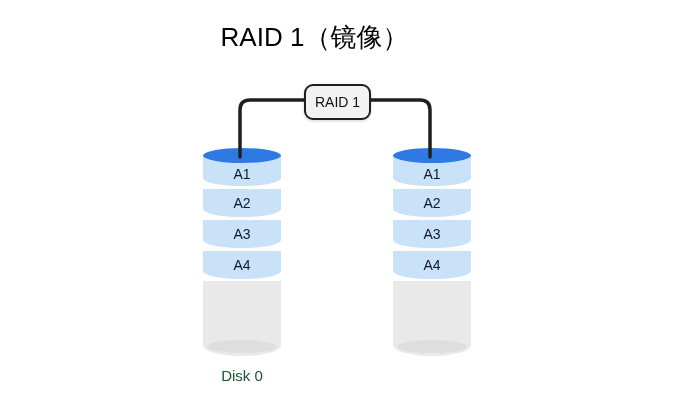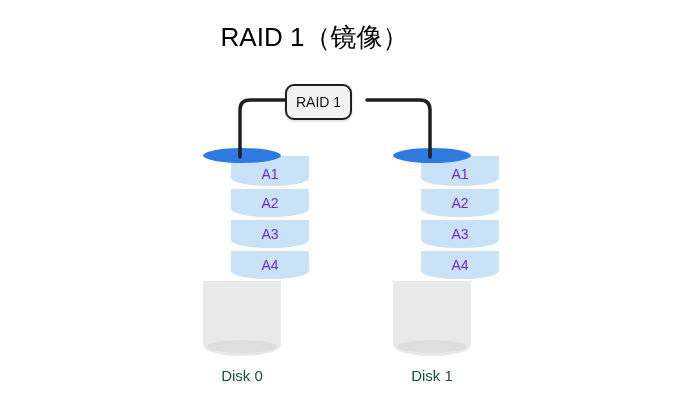--- a/index.html
+++ b/index.html
@@ -24,21 +24,21 @@
   }
   .connector {
     position: absolute;
     left: 0;
     top: 0;
     z-index: 2;
     pointer-events: none;
   }
   .raid-box {
     position: absolute;
-    left: 285px;
+    left: 304px;
     top: 84px;
     min-width: 66px;
     height: 31px;
     box-sizing: border-box;
     padding: 16px 9px;
     background: #f2f2f3;
     border: 2px solid #1f1f1f;
     border-radius: 9px;
     display: flex;
     align-items: center;
@@ -66,23 +66,22 @@
     z-index: 2;
   }
   .band {
     width: 78px;
     background: #c9e2f8;
     border-radius: 0 0 50% 50% / 0 0 8px 8px;
     display: flex;
     align-items: center;
     justify-content: center;
     font-size: 14px;
-    color: #6d28d9;
+    color: #0f172a;
     box-sizing: border-box;
-    margin-left: 28px;
   }
   .band-1 { height: 30px; margin-top: 8px; margin-bottom: 3px; padding-top: 6px; }
   .band-2 { height: 28px; margin-bottom: 3px; }
   .band-3 { height: 28px; margin-bottom: 3px; text-align: right; }
   .band-4 { height: 28px; margin-bottom: 2px; }
   .disk-bottom {
     position: relative;
     width: 78px;
     height: 75px;
     background: #e9e9ea;
@@ -133,16 +132,15 @@
 
   <div class="disk disk-right">
     <div class="disk-top"></div>
     <div class="band band-1">A1</div>
     <div class="band band-2">A2</div>
     <div class="band band-3">A3</div>
     <div class="band band-4">A4</div>
     <div class="disk-bottom">
       <div class="disk-bottom-ellipse"></div>
     </div>
-    <div class="disk-label">Disk 1</div>
   </div>
 
 </div>
 
 </body></html>

